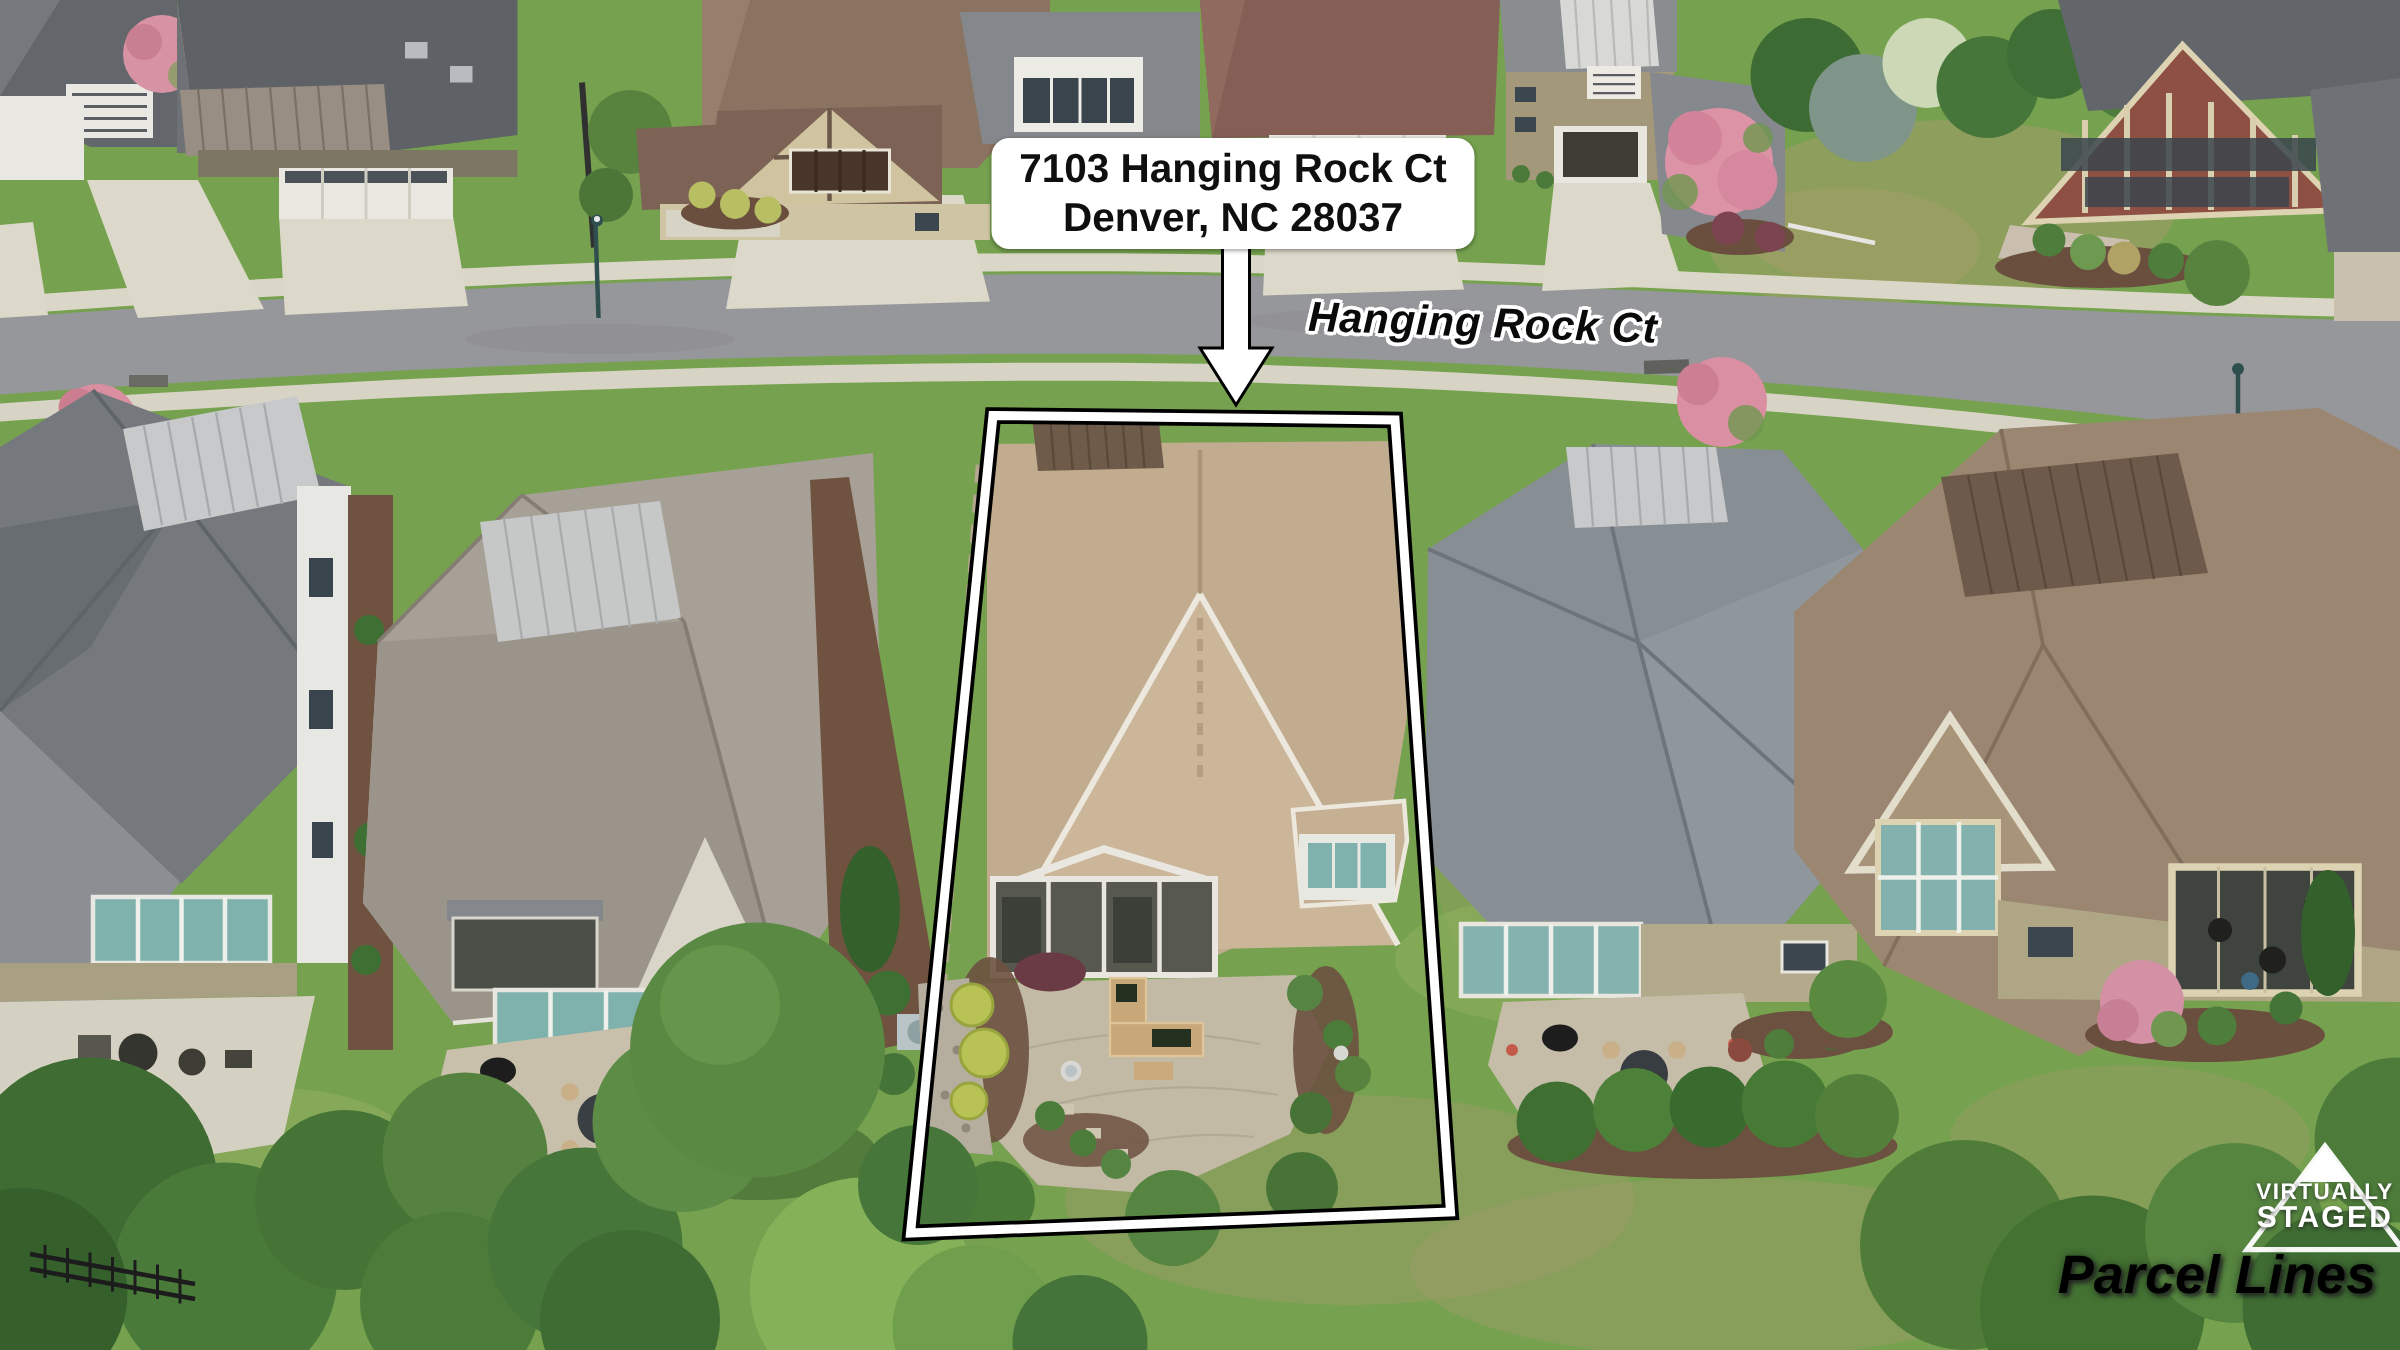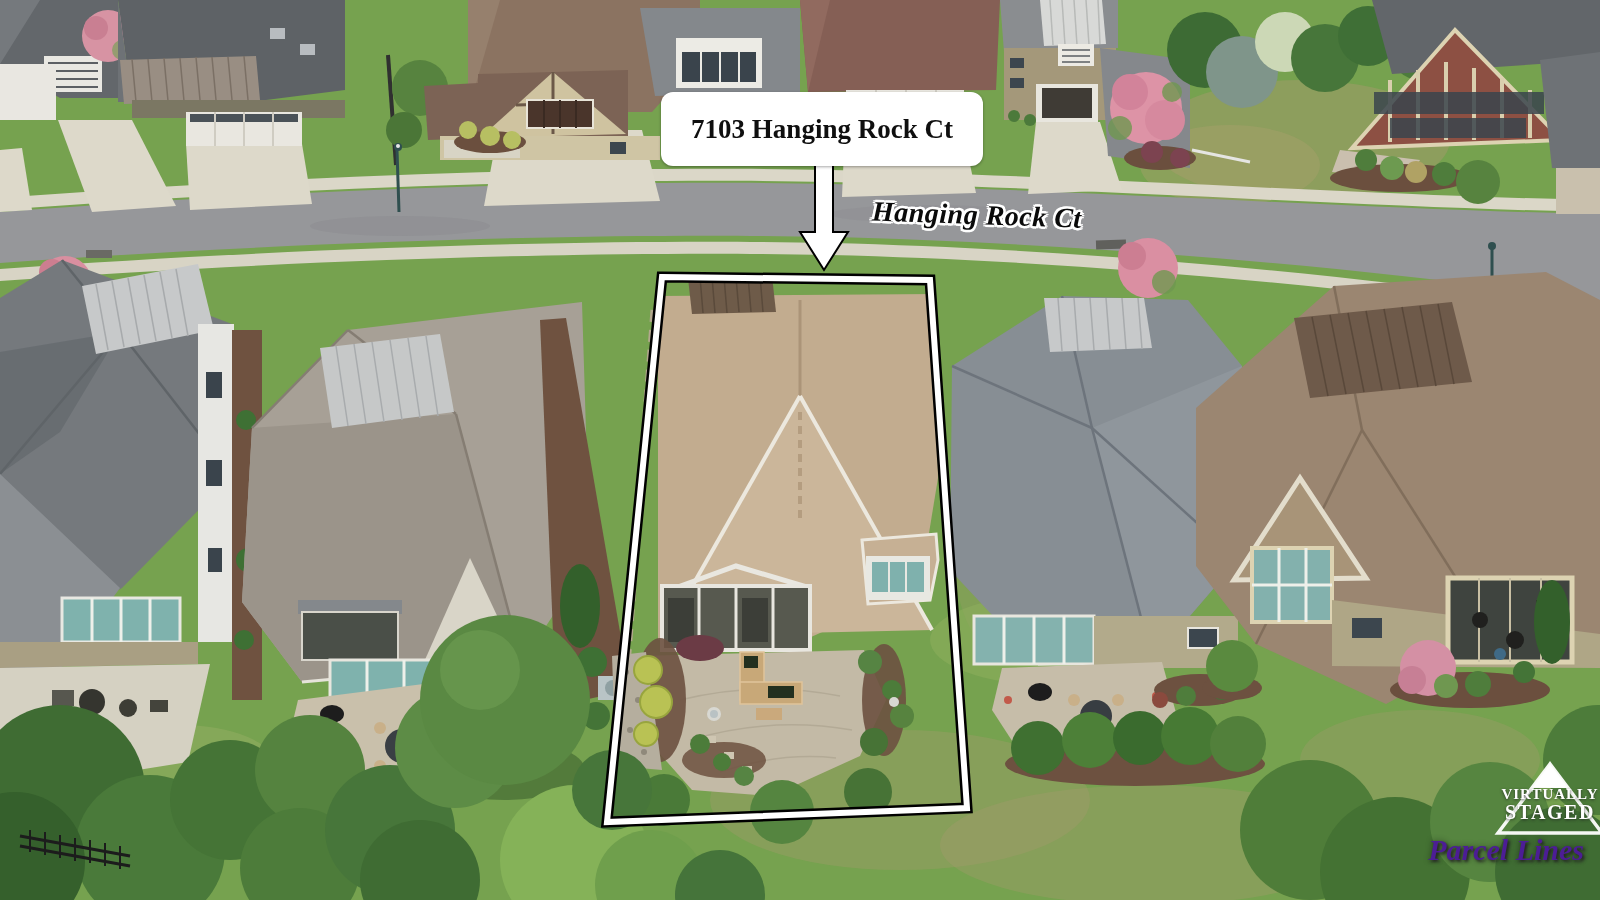--- a/index.html
+++ b/index.html
@@ -1,36 +1,36 @@
 <!DOCTYPE html>
 <html><head>
 <meta charset="utf-8">
 <style>
   html,body{margin:0;padding:0;background:#222;}
   .stage{position:relative;width:1600px;height:900px;overflow:hidden;
-         background:#76a24f;font-family:Liberation Serif, serif;}
+         background:#76a24f;font-family:Liberation Sans, sans-serif;}
   .stage svg.scene{position:absolute;left:0;top:0;}
   .overlay{position:absolute;}
   #callout{left:661px;top:92px;width:322px;height:74px;background:#ffffff;
            border-radius:12px;display:flex;flex-direction:column;justify-content:center;
            align-items:center;color:#0f0f0f;font-weight:bold;font-size:27px;line-height:33px;
            box-shadow:0 1px 3px rgba(0,0,0,.35);z-index:6;white-space:nowrap;}
   #arrow{left:780px;top:162px;z-index:5;}
   #street-label{left:872px;top:200px;width:260px;z-index:4;color:#0a0a0a;
            font-style:italic;font-weight:bold;font-size:28px;letter-spacing:.5px;
            transform:rotate(2deg);white-space:nowrap;
            text-shadow:-2.5px 0 #fff,2.5px 0 #fff,0 -2.5px #fff,0 2.5px #fff,
                        -2px -2px #fff,2px -2px #fff,-2px 2px #fff,2px 2px #fff;}
   #watermark{left:1482px;top:760px;width:136px;height:78px;z-index:6;}
   #watermark .wm-line{position:absolute;width:100%;text-align:center;color:#fff;
            font-weight:bold;text-shadow:0 1px 3px rgba(30,30,30,.75);}
   #wm1{top:26px;font-size:15px;letter-spacing:1px;}
   #wm2{top:41px;font-size:20px;letter-spacing:1.5px;}
-  #disclaimer{left:1340px;top:834px;width:244px;z-index:6;text-align:right;color:#4c1d95;
-           font-style:italic;font-weight:bold;font-size:30px;line-height:32px;
+  #disclaimer{left:1340px;top:834px;width:244px;z-index:6;text-align:right;color:#000000;
+           font-style:italic;font-weight:bold;font-size:36px;line-height:32px;
            text-shadow:2px 2px 3px rgba(35,35,35,.9),0 0 6px rgba(0,0,0,.45);white-space:nowrap;}
 </style>
 </head>
 <body>
 
 <div class="stage">
 <svg class="scene" width="1600" height="900" viewBox="0 0 1600 900">
 
   <g>
     <rect x="0" y="0" width="1600" height="900" fill="#76a24f"></rect>
@@ -523,20 +523,21 @@
   </g>
 
   <g>
     <polygon points="662,277 930,280 967,808 607,822" fill="none" stroke="#000000" stroke-width="11"></polygon>
     <polygon points="662,277 930,280 967,808 607,822" fill="none" stroke="#ffffff" stroke-width="6"></polygon>
   </g>
 </svg>
 
 <div class="overlay" id="callout">
   <div>7103 Hanging Rock Ct</div>
+  <div>Denver, NC 28037</div>
 </div>
 
 <svg class="overlay" id="arrow" width="100" height="112" viewBox="0 0 100 112">
   <polygon points="35,2 53,2 53,70 68,70 44,108 20,70 35,70" fill="#ffffff" stroke="#000000" stroke-width="2"></polygon>
 </svg>
 
 <div class="overlay" id="street-label">Hanging Rock Ct</div>
 
 <div class="overlay" id="watermark">
   <svg width="136" height="78" viewBox="0 0 136 78" style="position:absolute;left:0;top:0;">

